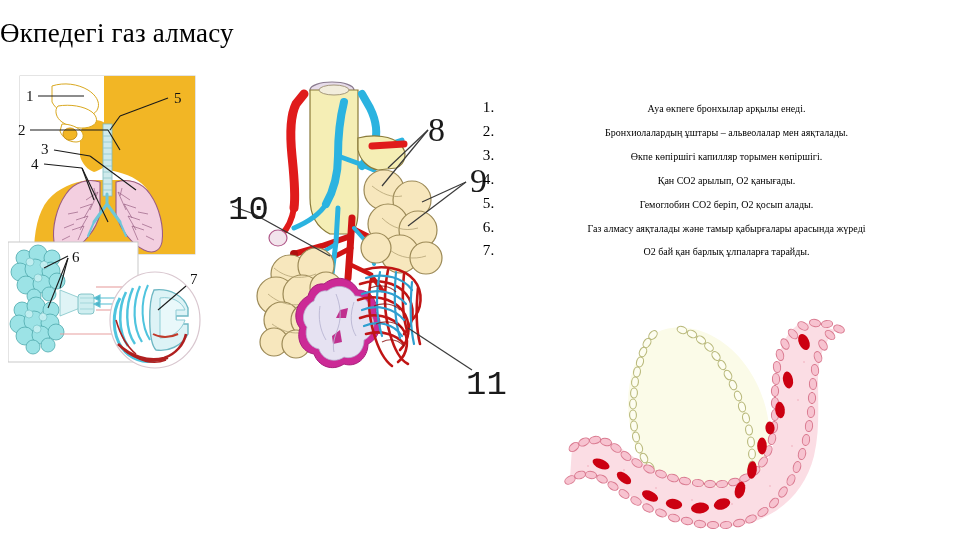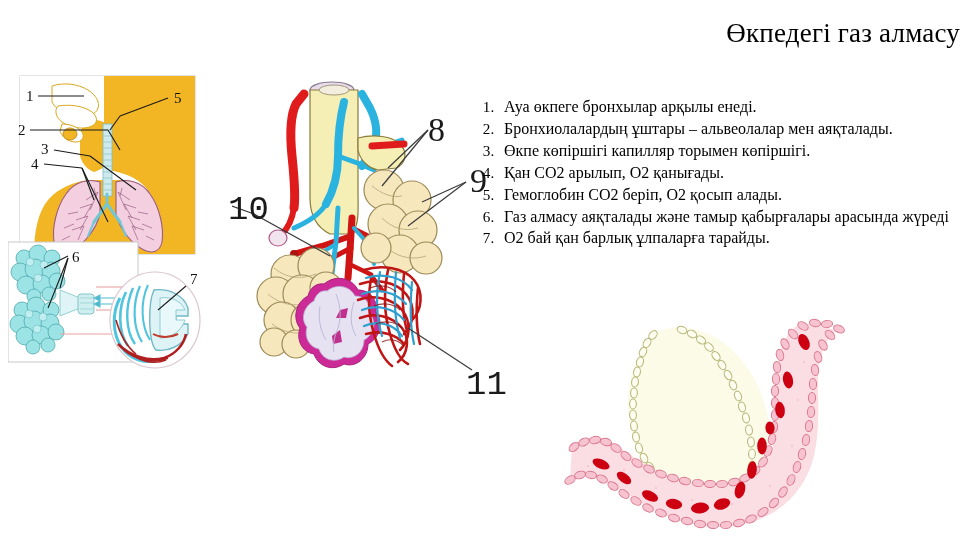--- a/index.html
+++ b/index.html
@@ -9,42 +9,43 @@
     background:#ffffff;
     font-family:"Liberation Serif","DejaVu Serif",serif;
     overflow:hidden;
     position:relative;
   }
   #slide{position:absolute;left:0;top:0;width:960px;height:540px;}
 
   
   #title{
     position:absolute;left:0;top:18px;width:960px;
-    text-align:right;
+    text-align:left;
     font-size:27px;
     font-weight:400;
     color:#000000;
     letter-spacing:.2px;
     white-space:nowrap;
   }
 
   
   #list-panel{
     position:absolute;left:471px;top:96px;width:478px;
   }
   ol.kz-list{
     margin:0;padding:0 0 0 27px;
     list-style:decimal;
   }
   ol.kz-list li{
-    font-size:16px;
+    font-size:10px;
     line-height:21.4px;
     color:#000000;
     margin:0 0 0.5px 0;
     padding-left:6px;
+    text-align:center;
   }
   ol.kz-list li::marker{font-size:15.2px;}
 
   
   .fig{position:absolute;}
   .fig svg{display:block;}
 
   
   .bignum{
     position:absolute;

